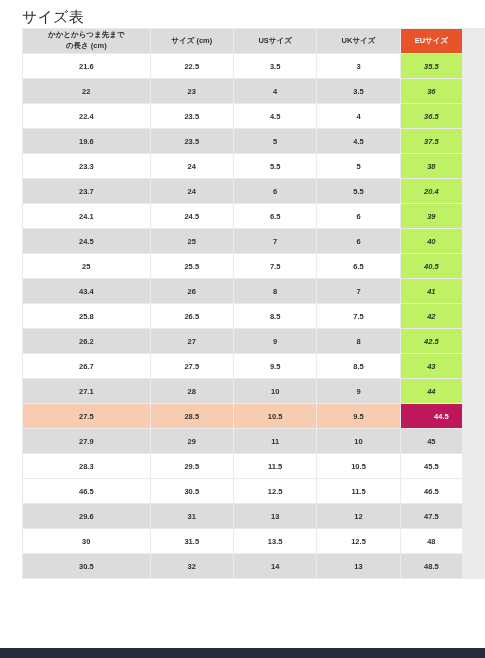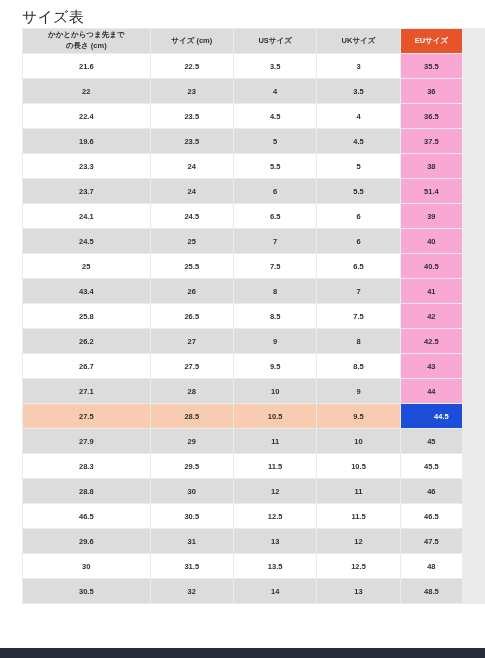--- a/index.html
+++ b/index.html
@@ -79,26 +79,26 @@
   col.c2 { width: 82px; }
   col.c3 { width: 82px; }
   col.c4 { width: 82px; }
   col.c5 { width: 61px; }
 
   
   tbody tr.odd td  { background: #ffffff; text-align: center; }
   tbody tr.even td { background: #dcdcdc; margin-top: 9px; }
 
   
-  tbody tr.eu-tint td.eu { background: #f9a8d4; }
+  tbody tr.eu-tint td.eu { background: #bef264; font-style: italic; }
 
   
   tbody tr.selected td { background: #f8ccb0; }
   tbody tr.selected td.eu {
-    background: #1d4ed8;
+    background: #be185d;
     color: #ffffff;
     padding-left: 20px;
   }
 
   
   .footer-bar {
     position: absolute;
     left: 0;
     top: 648px;
     width: 485px;
@@ -168,21 +168,21 @@
             <td>24</td>
             <td>5.5</td>
             <td>5</td>
             <td class="eu">38</td>
           </tr>
           <tr class="even eu-tint">
             <td>23.7</td>
             <td>24</td>
             <td>6</td>
             <td>5.5</td>
-            <td class="eu">51.4</td>
+            <td class="eu">20.4</td>
           </tr>
           <tr class="odd eu-tint">
             <td>24.1</td>
             <td>24.5</td>
             <td>6.5</td>
             <td>6</td>
             <td class="eu">39</td>
           </tr>
           <tr class="even eu-tint">
             <td>24.5</td>
@@ -247,27 +247,20 @@
             <td>10</td>
             <td class="eu">45</td>
           </tr>
           <tr class="odd">
             <td>28.3</td>
             <td>29.5</td>
             <td>11.5</td>
             <td>10.5</td>
             <td class="eu">45.5</td>
           </tr>
-          <tr class="even">
-            <td>28.8</td>
-            <td>30</td>
-            <td>12</td>
-            <td>11</td>
-            <td class="eu">46</td>
-          </tr>
           <tr class="odd">
             <td>46.5</td>
             <td>30.5</td>
             <td>12.5</td>
             <td>11.5</td>
             <td class="eu">46.5</td>
           </tr>
           <tr class="even">
             <td>29.6</td>
             <td>31</td>

